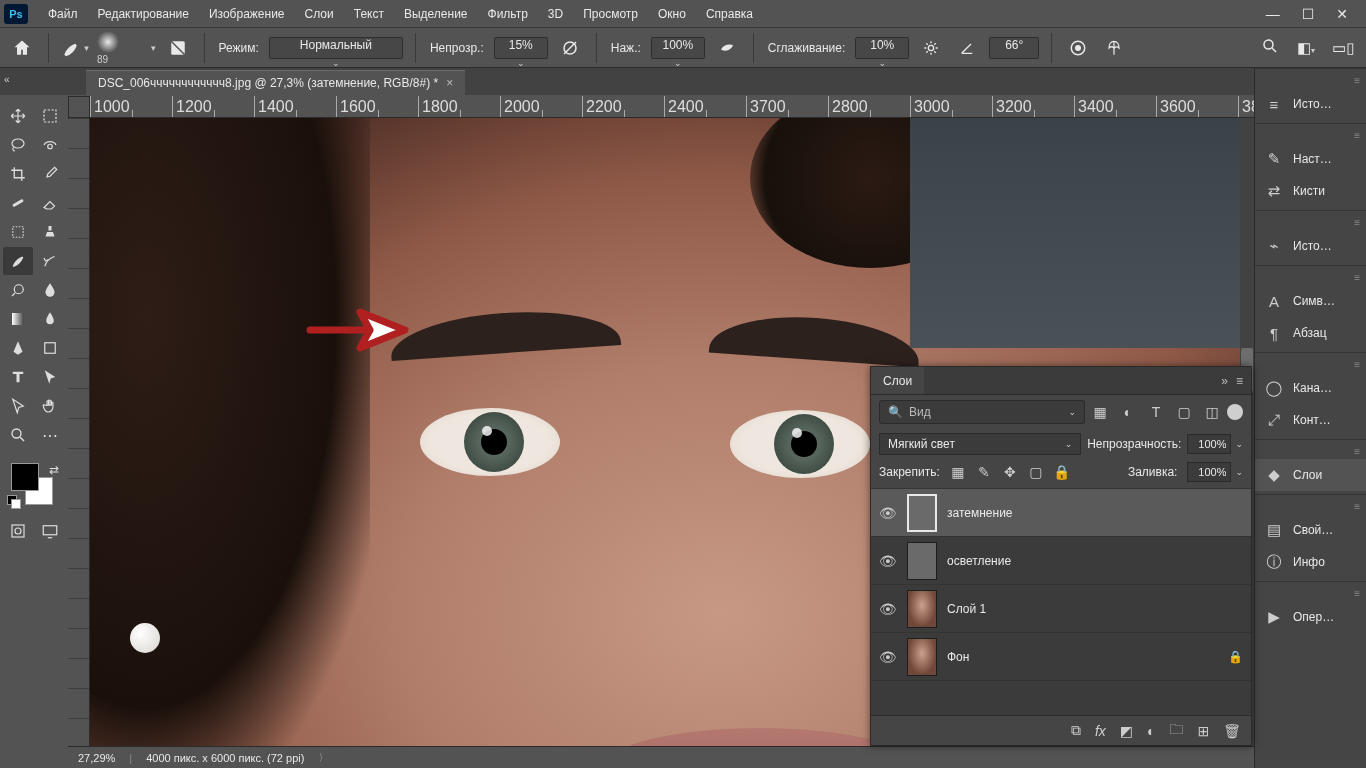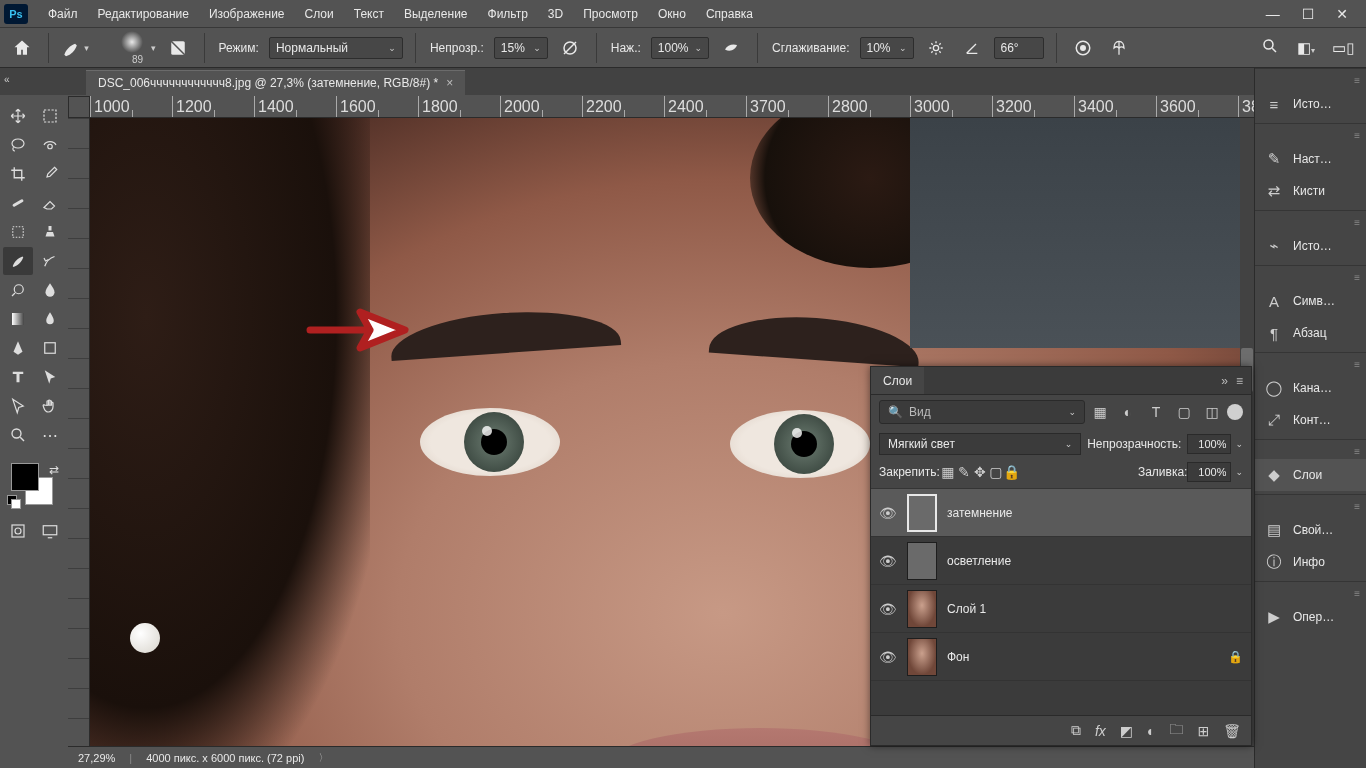--- a/index.html
+++ b/index.html
@@ -10,25 +10,25 @@
 .menubar .ps-logo { width: 24px; height: 20px; margin-right: 10px; background:#001833; color:#39c0f0; font-weight:bold; font-size:11px; display:flex; align-items:center; justify-content:center; border-radius:3px;}
 .menubar .menu-item { padding: 0 10px; height: 27px; display: flex; align-items: center; cursor: default; color:#e8e8e8; }
 .window-controls { margin-left: auto; display: flex; gap: 22px; padding-right: 18px; color:#e8e8e8; font-size:14px;}
 .window-controls span { cursor: default; }
 
 
 .optionsbar { height: 41px; background: #535353; border-top:1px solid #383838; border-bottom:1px solid #2b2b2b; display:flex; align-items:center; padding:0 8px; gap:8px; position:relative;}
 .ob-btn { height:28px; min-width:28px; display:flex; align-items:center; justify-content:center; border-radius:2px; }
 .ob-sep { width:1px; height:30px; background:#3a3a3a; margin:0 4px;}
 .ob-label { color:#e8e8e8; padding:0 2px;}
-.ob-field { height:22px; background:#474747; border:1px solid #2d2d2d; color:#e8e8e8; padding:0 6px; display:flex; align-items:center; gap:6px; border-radius:2px;}
+.ob-field { height:22px; background:#474747; border:1px solid #2d2d2d; color:#e8e8e8; padding:0 6px; display:flex; align-items:center; gap:6px; border-radius:2px;flex-direction:column;}
 .ob-field.wide { min-width:134px; justify-content:space-between;}
 .ob-field.small { min-width:54px; justify-content:space-between;}
 .caret { font-size:9px; color:#ccc; }
-.brush-preview { width:46px; display:flex; flex-direction:column; align-items:flex-end; gap:1px;}
+.brush-preview { width:46px; display:flex; flex-direction:column; align-items:flex-start; gap:1px;}
 .brush-dot { width:22px; height:22px; border-radius:50%; background:radial-gradient(circle,#e8e8e8 0%,rgba(232,232,232,0) 70%);}
 .brush-size { font-size:10px; color:#ccc;}
 .ob-right { margin-left:auto; display:flex; align-items:center; gap:16px; padding-right:6px;}
 .ob-icon { width:20px; text-align:center; font-size:15px;}
 
 
 .doctab-row { height:27px; background:#424242; display:flex; align-items:flex-end; padding-left:86px;}
 .doctab { background:#535353; height:25px; padding:0 12px; display:flex; align-items:center; gap:8px; color:#e8e8e8; font-size:12px; border-top:1px solid #6b6b6b;}
 .doctab .close-x { color:#bdbdbd; font-size:12px;}
 .expand-arrow { position:absolute; font-size:10px; color:#ccc;}
@@ -108,21 +108,21 @@
 .lp-tabbar .lp-tabicons{ margin-left:auto; display:flex; gap:8px; padding-right:8px; color:#bbb;}
 .lp-row{ display:flex; align-items:center; gap:6px; padding:5px 8px;}
 .lp-search{ flex:1; height:24px; background:#3b3b3b; border:1px solid #2a2a2a; border-radius:3px; display:flex; align-items:center; gap:6px; padding:0 8px; color:#bbb;}
 .lp-filters{ display:flex; gap:10px; color:#cdcdcd; font-size:14px;}
 .lp-filters span{ width:18px; text-align:center;}
 .lp-toggle{ width:16px;height:16px;border-radius:50%;background:#cfcfcf;}
 .lp-blend{ display:flex; gap:6px; padding:4px 8px; align-items:center;}
 .lp-blend .sel{ flex:1; height:22px; background:#3b3b3b; border:1px solid #2a2a2a; display:flex; align-items:center; justify-content:space-between; padding:0 8px;}
 .lp-pct{ display:flex; align-items:center; gap:4px;}
 .lp-pct input{ width:44px; height:20px; background:#3b3b3b; border:1px solid #2a2a2a; color:#e8e8e8; text-align:right; padding-right:4px; font-size:11px;}
-.lp-lockrow{ display:flex; align-items:center; padding:3px 8px 6px; border-bottom:1px solid #353535;}
+.lp-lockrow{ display:flex; align-items:center; gap:10px; padding:3px 8px 6px; border-bottom:1px solid #353535;}
 .lp-lockrow .licon{ width:16px; text-align:center; color:#cdcdcd; font-size:14px;}
 .lp-list{ flex:1; overflow:auto; background:#3b3b3b;}
 .layer{ height:48px; display:flex; align-items:center; gap:10px; padding:0 8px; border-bottom:1px solid #333;}
 .layer.sel{ background:#5a5a5a;}
 .layer .eye{ position:static; width:18px; height:auto; background:none; border-radius:0; text-align:center; color:#cdcdcd; font-size:14px;}
 .layer .thumb{ width:30px; height:38px; background:#6a6a6a; border:1px solid #1e1e1e;}
 .layer .thumb.selborder{ border:2px solid #e8e8e8;}
 .layer .thumb.photo-th{ background:radial-gradient(ellipse at 50% 40%,#caa08d,#704739 70%);}
 .layer .lname{ flex:1;}
 .layer .lock-end{ color:#cdcdcd;}

